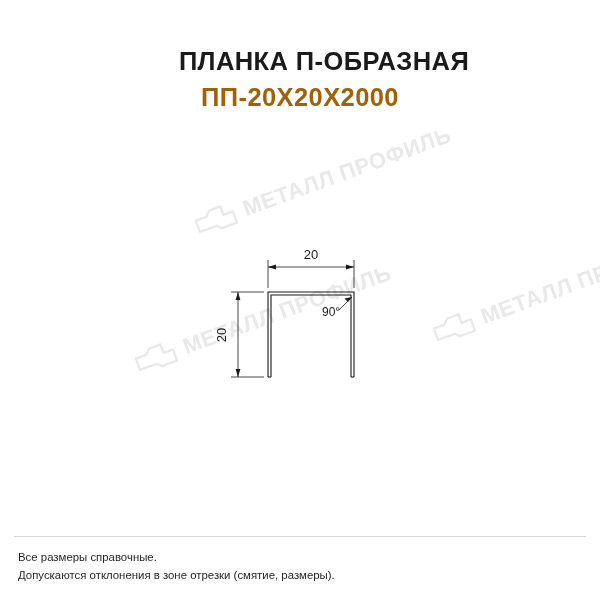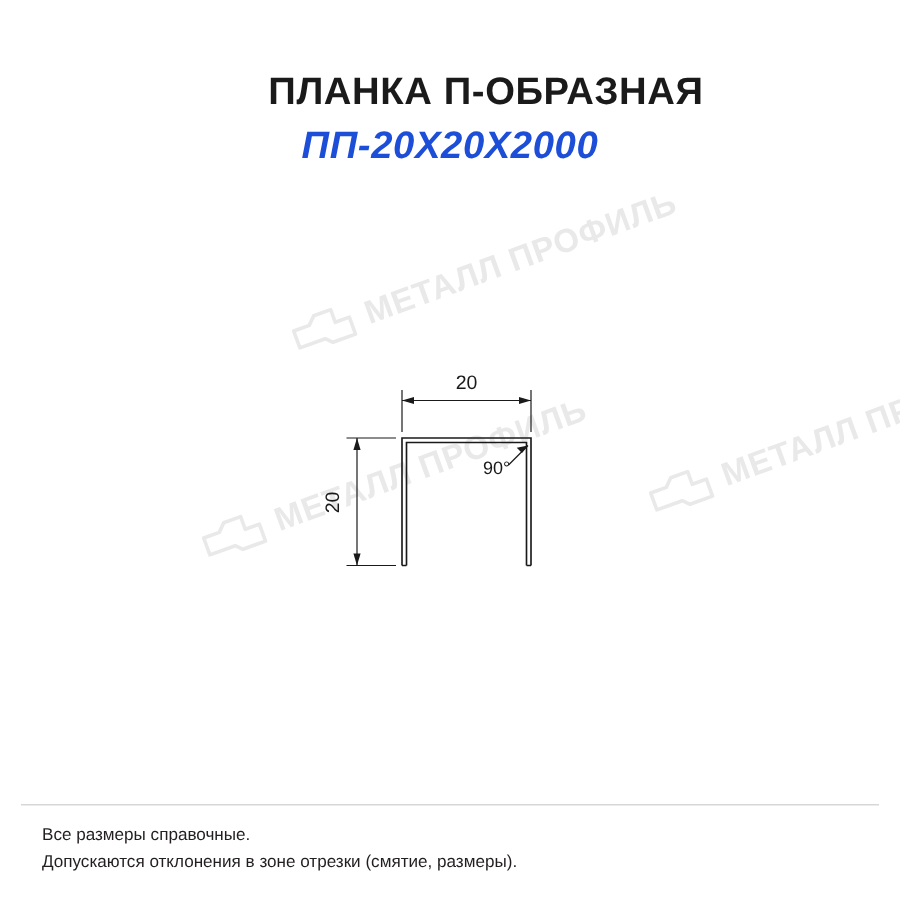--- a/index.html
+++ b/index.html
@@ -37,23 +37,22 @@
     color: #1a1a1a;
     white-space: nowrap;
     padding-left: 48px;
   }
   .title-2 {
     font-size: 25.5px;
     font-weight: bold;
     letter-spacing: 0.4px;
     line-height: 1.18;
     margin-top: 6px;
-    color: #1d4ed8;
+    color: #a16207;
     white-space: nowrap;
-    font-style: italic;
   }
   .subtitle {
     font-size: 12.3px;
     font-weight: bold;
     letter-spacing: 0.65px;
     margin-top: 14px;
     color: #2b2b2b;
     white-space: nowrap;
   }
 
@@ -94,21 +93,21 @@
   .divider {
     position: absolute;
     left: 14px;
     top: 536px;
     width: 572px;
     height: 1px;
     background: #d7d7d7;
   }
   .footer {
     position: absolute;
-    left: 28px;
+    left: 18px;
     top: 549px;
     width: 572px;
     font-size: 11.4px;
     line-height: 1.55;
     color: #231f20;
   }
   .footer div { white-space: nowrap; }
 </style>
 </head>
 <body>

